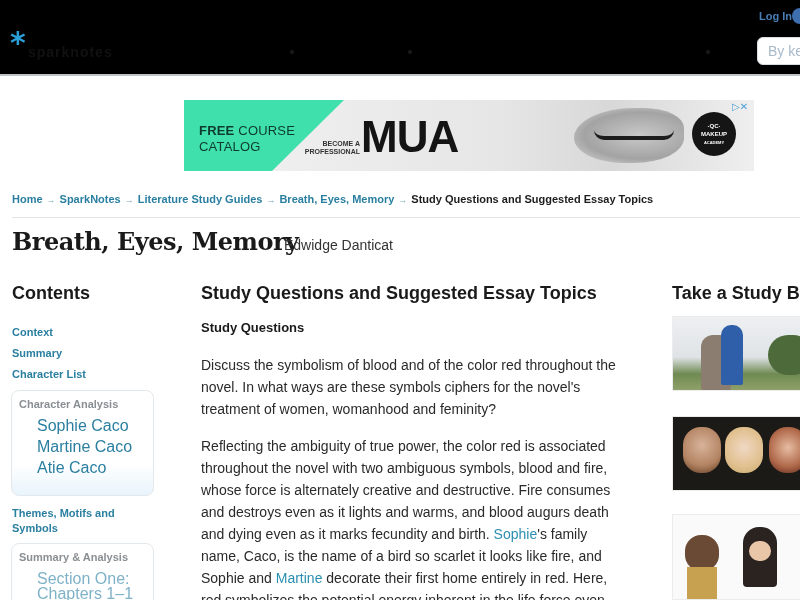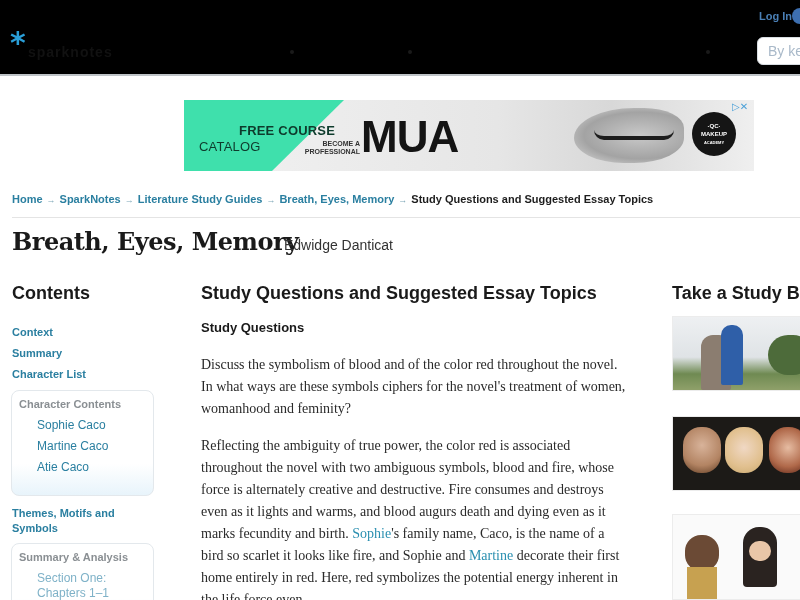--- a/index.html
+++ b/index.html
@@ -12,21 +12,21 @@
     .logo-text { position: absolute; left: 28px; top: 44px; width: 160px; height: 16px; color: #111; font-size: 14px; font-weight: bold; letter-spacing: 1px; }
     .nav-dot { position: absolute; top: 50px; width: 4px; height: 4px; background: #1a1a1a; border-radius: 2px; }
     .login-link { position: absolute; left: 759px; top: 10px; color: #4a7fb5; font-size: 11px; font-weight: bold; text-decoration: none; }
     .user-circle { position: absolute; left: 792px; top: 8px; width: 16px; height: 16px; border-radius: 8px; background: #3d6fb0; }
     .search-box { position: absolute; left: 757px; top: 37px; width: 60px; height: 28px; background: #ffffff; border-radius: 6px; border: 1px solid #d8dde2; padding: 5px 0 0 10px; font-size: 14px; color: #a9b9c9; white-space: nowrap; overflow: hidden; }
 
     
     .ad { position: absolute; left: 184px; top: 100px; width: 570px; height: 71px; overflow: hidden; background: linear-gradient(90deg, #f2f2f2 0%, #e6e6e6 55%, #d8d8d8 75%, #efefef 100%); }
     .ad-green { position: absolute; left: 0; top: 0; width: 160px; height: 71px; background: #3fe0ac; clip-path: polygon(0 0, 100% 0, 55% 100%, 0 100%); }
     .ad-free { position: absolute; left: 15px; top: 23px; font-size: 13px; font-weight: bold; color: #0e3b2c; line-height: 16px; letter-spacing: 0.2px; }
-    .ad-free .bold { font-weight: bold; margin-left: 40px; }
+    .ad-free .bold { font-weight: bold; }
     .ad-become { position: absolute; left: 118px; top: 40px; font-size: 7px; line-height: 8px; color: #333; text-align: right; width: 58px; font-weight: bold; }
     .ad-mua { position: absolute; left: 177px; top: 14px; font-size: 44px; font-weight: bold; color: #141414; letter-spacing: -1px; line-height: 46px; }
     .ad-study { position: absolute; left: 272px; top: 22px; font-size: 12px; font-weight: bold; color: #333; line-height: 13px; }
     .ad-eye { position: absolute; left: 390px; top: 8px; width: 110px; height: 55px; border-radius: 60% 40% 50% 50%; background: radial-gradient(ellipse at 60% 50%, #c9c9c9 0%, #a3a3a3 60%, #e0e0e0 100%); }
     .ad-lash { position: absolute; left: 410px; top: 30px; width: 80px; height: 10px; border-bottom: 4px solid #1d1d1d; border-radius: 0 0 40px 40px; }
     .ad-badge { position: absolute; left: 508px; top: 12px; width: 44px; height: 44px; border-radius: 22px; background: #151515; color: #fff; font-size: 6px; text-align: center; padding-top: 10px; line-height: 8px; font-weight: bold; }
     .ad-choices { position: absolute; left: 548px; top: 2px; font-size: 10px; color: #4aa0d8; line-height: 10px; }
 
     
     .breadcrumb { position: absolute; left: 12px; top: 193px; font-size: 11px; font-weight: bold; white-space: nowrap; }
@@ -37,27 +37,27 @@
 
     
     .book-title { position: absolute; left: 12px; top: 227px; font-family: "DejaVu Serif", serif; font-size: 24px; font-weight: bold; color: #1a1a1a; letter-spacing: -0.5px; white-space: nowrap; }
     .book-author { position: absolute; left: 284px; top: 237px; font-size: 14px; color: #333; white-space: nowrap; }
 
     
     .contents-title { position: absolute; left: 12px; top: 283px; font-size: 18px; font-weight: bold; color: #1a1a1a; }
     .side-link { position: absolute; left: 12px; font-size: 11px; font-weight: bold; color: #2a7fa0; text-decoration: none; line-height: 15px; }
     .side-box { position: absolute; left: 11px; width: 143px; border: 1px solid #e3e8ec; border-radius: 8px; background: linear-gradient(180deg, #ffffff 70%, #e8f4fb 100%); }
     .side-box-title { position: absolute; left: 8px; font-size: 11px; font-weight: bold; color: #8a8f93; }
-    .side-sublink { position: absolute; left: 25px; font-size: 12px; color: #2a7fa0; text-decoration: none; line-height: 15px; }
+    .side-sublink { position: absolute; left: 25px; font-size: 16px; color: #2a7fa0; text-decoration: none; line-height: 15px; }
     .side-sublink.muted { color: #7fb2c8; }
 
     
     .main-title { position: absolute; left: 201px; top: 283px; font-size: 18px; font-weight: bold; color: #1a1a1a; white-space: nowrap; }
     .sub-title { position: absolute; left: 201px; top: 320px; font-size: 13px; font-weight: bold; color: #1a1a1a; text-align: center; }
-    .para { position: absolute; left: 201px; width: 425px; font-size: 14px; line-height: 22px; color: #2a2a2a; font-family: Liberation Serif, serif; }
+    .para { position: absolute; left: 201px; width: 425px; font-size: 14px; line-height: 22px; color: #2a2a2a; }
     .para a { color: #2a8fb0; text-decoration: none; }
 
     
     .rail-title { position: absolute; left: 672px; top: 283px; font-size: 18px; font-weight: bold; color: #1a1a1a; white-space: nowrap; }
     .rail-img { position: absolute; left: 672px; width: 140px; border: 1px solid #ececec; overflow: hidden; }
     .img1 { top: 316px; height: 75px; background: linear-gradient(180deg, #eef0f2 0%, #dfe3e6 55%, #6f8a52 78%, #8fa06a 100%); }
     .img1 .fig-a { position: absolute; left: 28px; top: 18px; width: 30px; height: 55px; background: #8b7d70; border-radius: 12px 12px 2px 2px; }
     .img1 .fig-b { position: absolute; left: 48px; top: 8px; width: 22px; height: 60px; background: #2f5fa8; border-radius: 10px 10px 2px 2px; }
     .img1 .tree { position: absolute; left: 95px; top: 18px; width: 45px; height: 40px; background: #4d6b3a; border-radius: 20px; }
     .img2 { top: 416px; height: 75px; background: #1c1a17; }
@@ -81,21 +81,21 @@
   <span class="nav-dot" style="left:408px"></span>
   <span class="nav-dot" style="left:706px"></span>
   <a class="login-link">Log In</a>
   <span class="user-circle"></span>
   <div class="search-box">By keyword</div>
 </div>
 
 <div class="ad">
   <div class="ad-green"></div>
   <div class="ad-free">
-    <span class="bold">FREE</span><span style="font-weight:bold"> COURSE</span><br>
+    <span class="bold">FREE</span><span style="font-weight:normal"> COURSE</span><br>
     <span style="font-weight:normal">CATALOG</span>
   </div>
   <div class="ad-become">
     <span>BECOME A</span><br>
     <span>PROFESSIONAL</span>
   </div>
   <div class="ad-mua">MUA</div>
   <div class="ad-eye"></div>
   <div class="ad-lash"></div>
   <div class="ad-badge">
@@ -115,21 +115,21 @@
 
 <div class="book-title">Breath, Eyes, Memory</div>
 <div class="book-author">Edwidge Danticat</div>
 
 <div class="contents-title">Contents</div>
 <a class="side-link" style="top:325px">Context</a>
 <a class="side-link" style="top:346px">Summary</a>
 <a class="side-link" style="top:367px">Character List</a>
 
 <div class="side-box" style="top:390px; height:106px"></div>
-<div class="side-box-title" style="left:19px; top:398px">Character Contents</div>
+<div class="side-box-title" style="left:19px; top:398px">Character Analysis</div>
 <a class="side-sublink" style="left:37px; top:418px">Sophie Caco</a>
 <a class="side-sublink" style="left:37px; top:439px">Martine Caco</a>
 <a class="side-sublink" style="left:37px; top:460px">Atie Caco</a>
 
 <a class="side-link" style="top:506px">
   <span>Themes, Motifs and</span><br>
   <span>Symbols</span>
 </a>
 
 <div class="side-box" style="top:543px; height:80px"></div>

